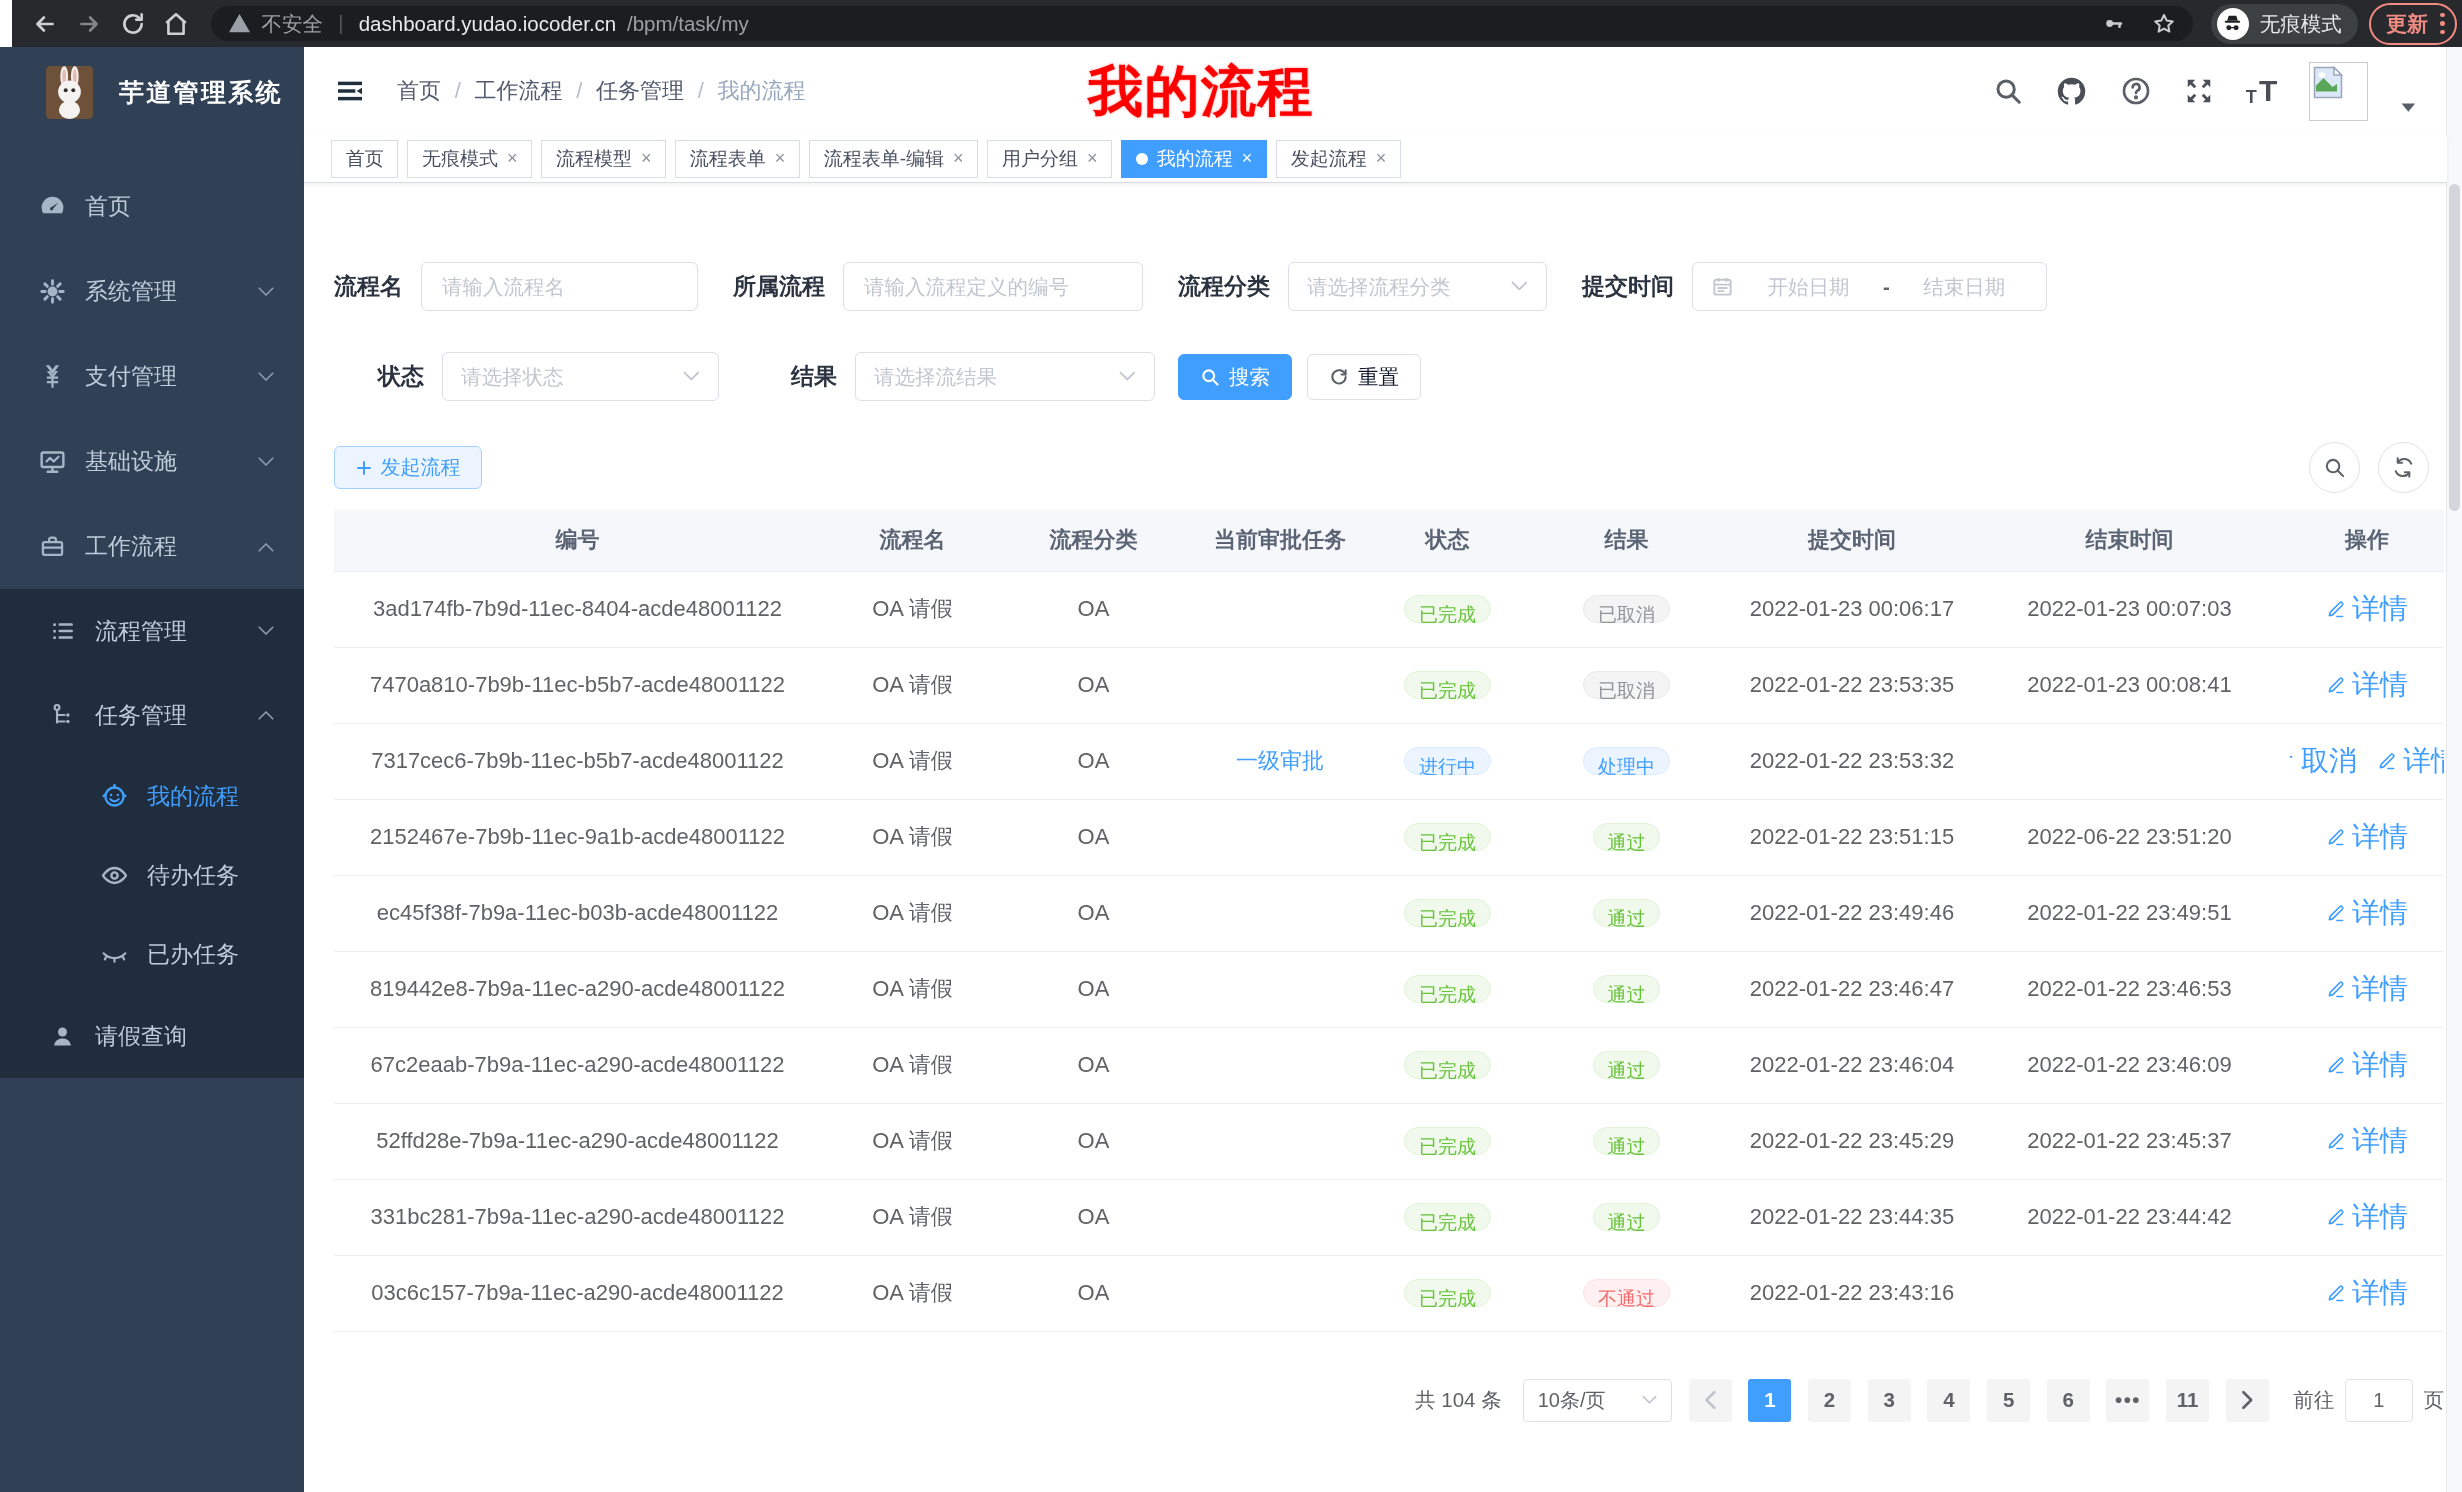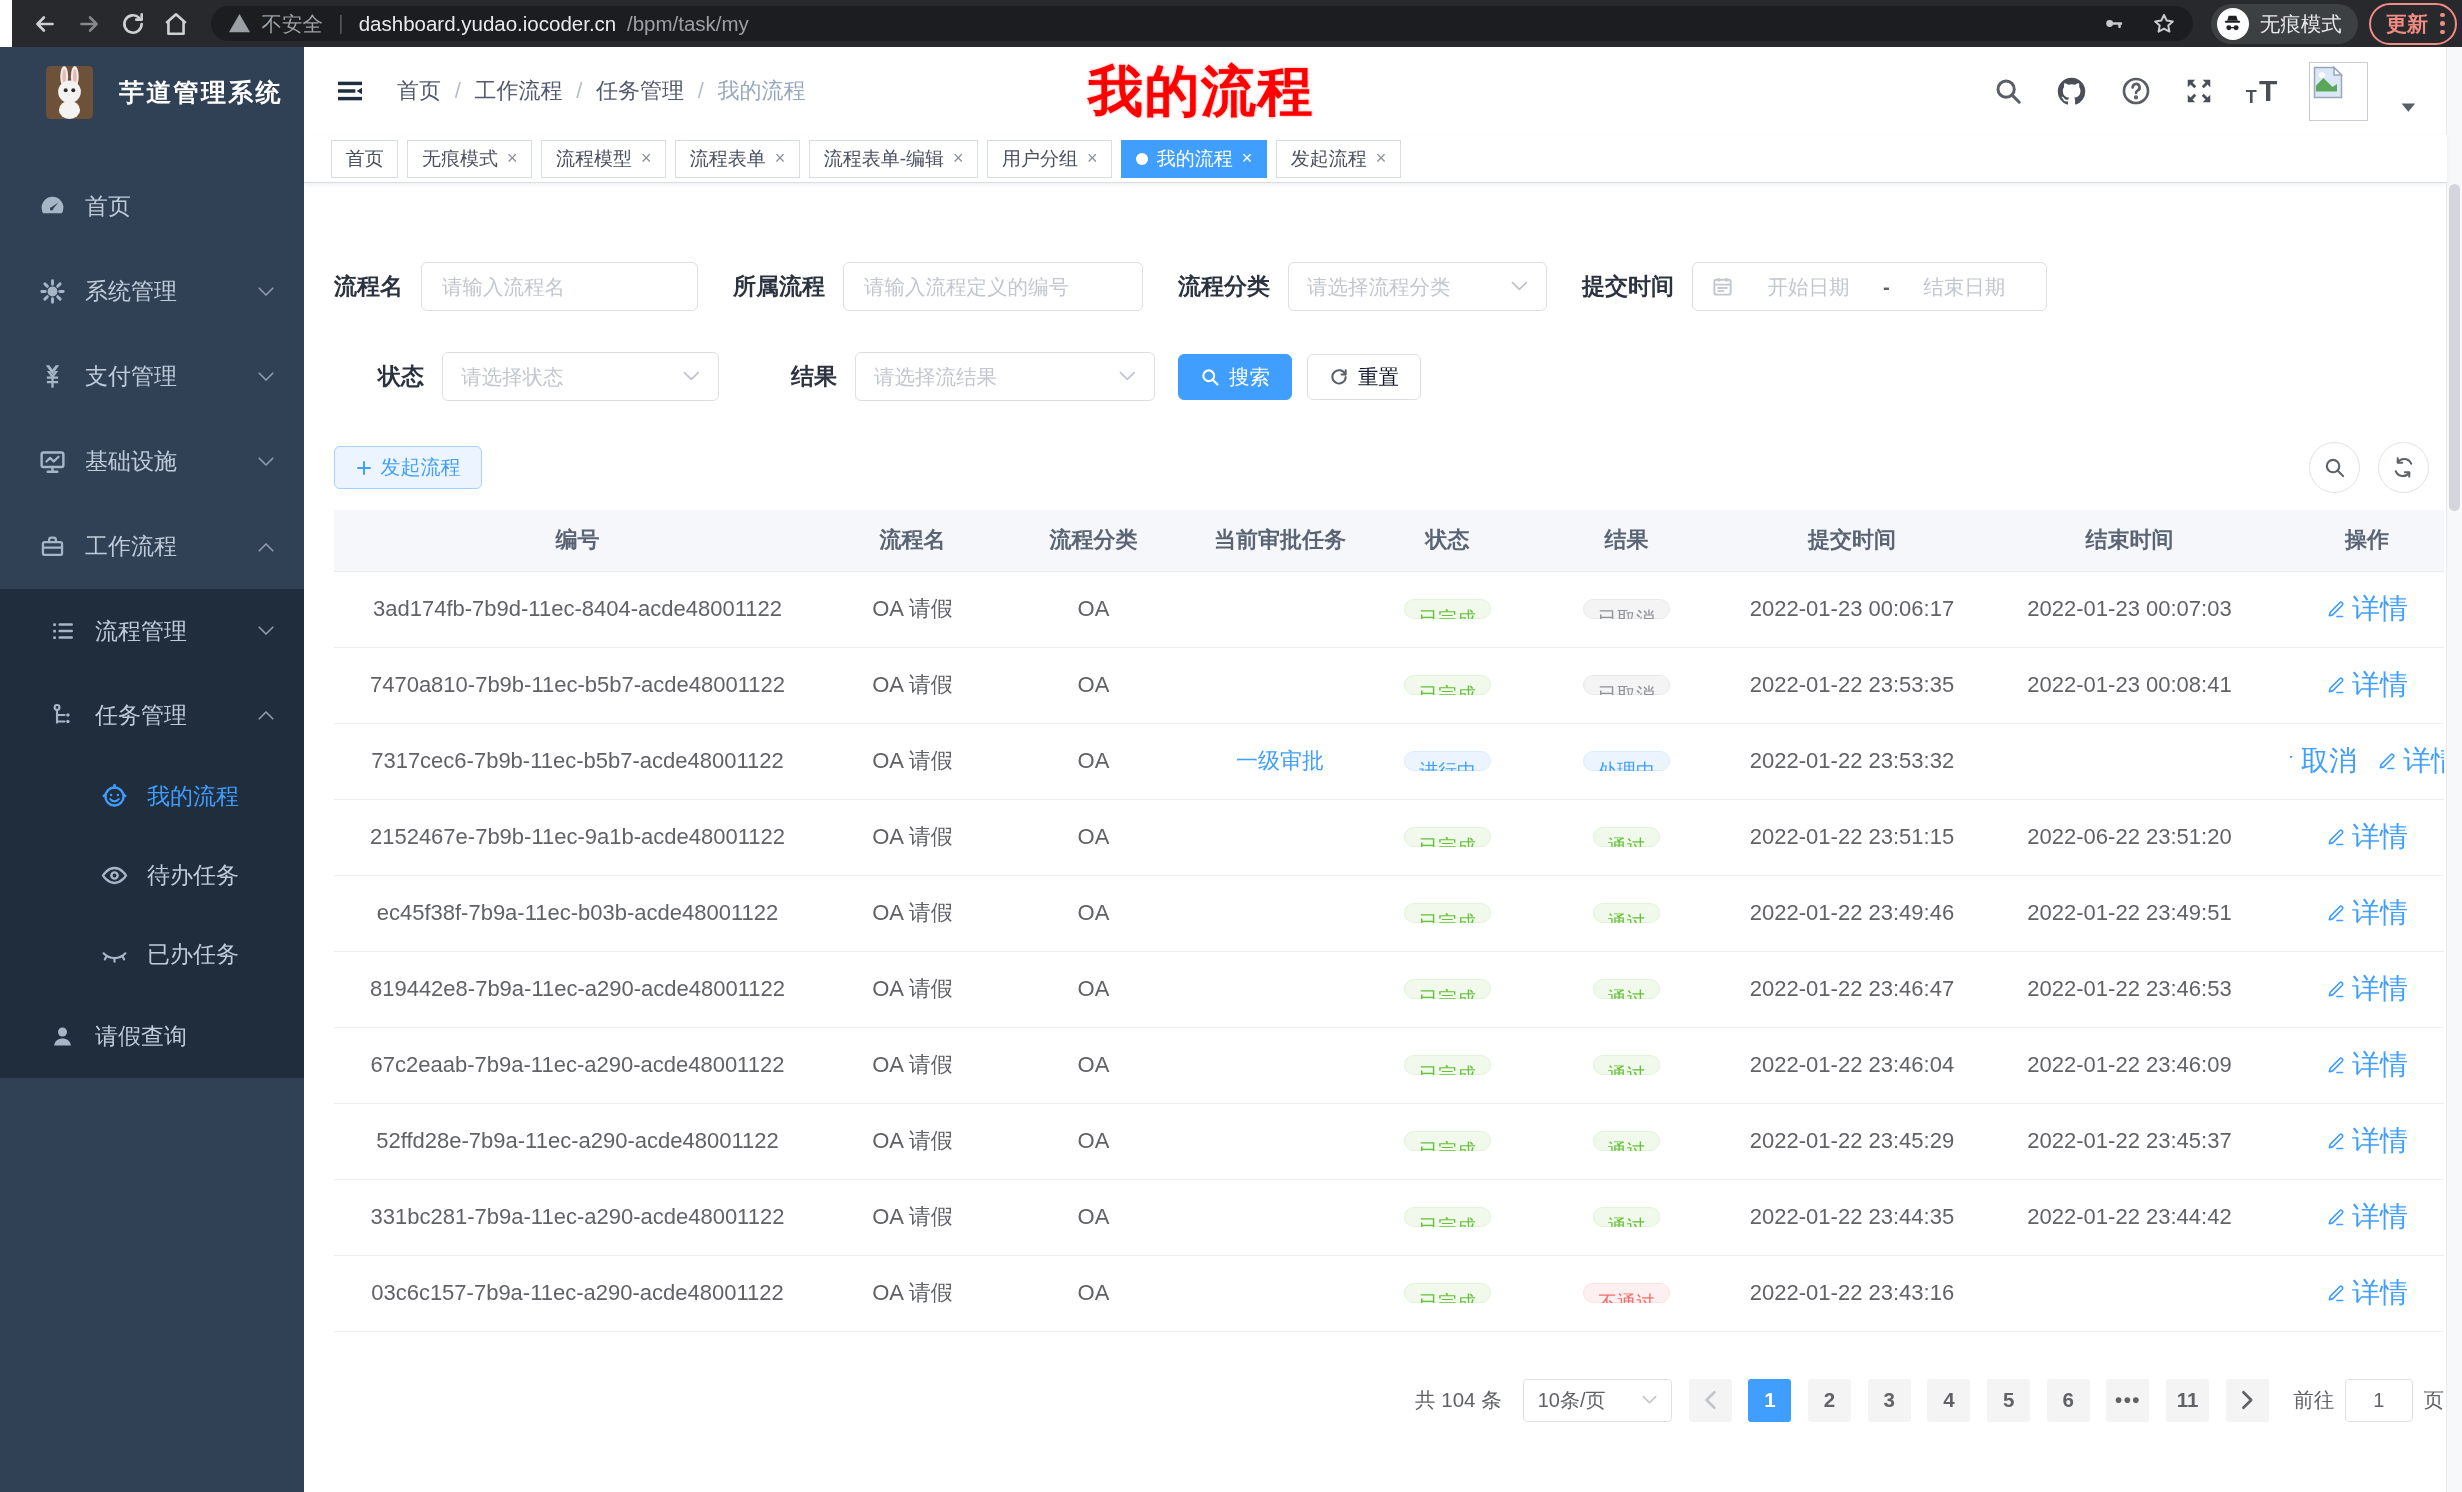--- a/index.html
+++ b/index.html
@@ -91,21 +91,21 @@
     display:flex;align-items:center;justify-content:center;color:#5f6368;cursor:pointer;}
   
   .table{width:2110px;}
   .tr{display:grid;grid-template-columns:487px 183px 179px 194px 141px 217px 234px 321px 1fr;
     align-items:center;border-bottom:0.8px solid #eceef3;}
   .tr.head{background:#f5f7fa;height:61px;border-bottom:0.8px solid #e8ebf1;}
   .tr.body{height:75px;}
   .td{display:flex;justify-content:center;align-items:center;font-size:22px;color:#606266;text-align:center;white-space:nowrap;overflow:hidden;}
   .tr.head .td{color:#5a6474;font-weight:700;}
   .task-link{color:#409eff;cursor:pointer;}
-  .tag{height:20px;line-height:37px;padding:0 13.7px;border-radius:14px;font-size:19px;box-sizing:border-box;display:inline-block;}
+  .tag{height:28px;line-height:37px;padding:0 13.7px;border-radius:14px;font-size:19px;box-sizing:border-box;display:inline-block;}
   .tag.success{background:#f0f9eb;color:#67c23a;border:0.8px solid #e1f3d8;}
   .tag.info{background:#f4f4f5;color:#909399;border:0.8px solid #e9e9eb;}
   .tag.primary{background:#ecf5ff;color:#409eff;border:0.8px solid #d9ecff;}
   .tag.danger{background:#fef0f0;color:#f56c6c;border:0.8px solid #fde2e2;}
   .op-link{display:inline-flex;align-items:center;gap:6px;color:#409eff;font-size:28px;cursor:pointer;}
   .op-wrap{display:flex;gap:20px;justify-content:center;align-items:center;}
   
   .pager{display:flex;align-items:center;justify-content:flex-end;gap:16.7px;margin-top:47px;width:2110px;
     font-size:20.5px;color:#606266;}
   .pg-total{margin-right:4.6px;}

